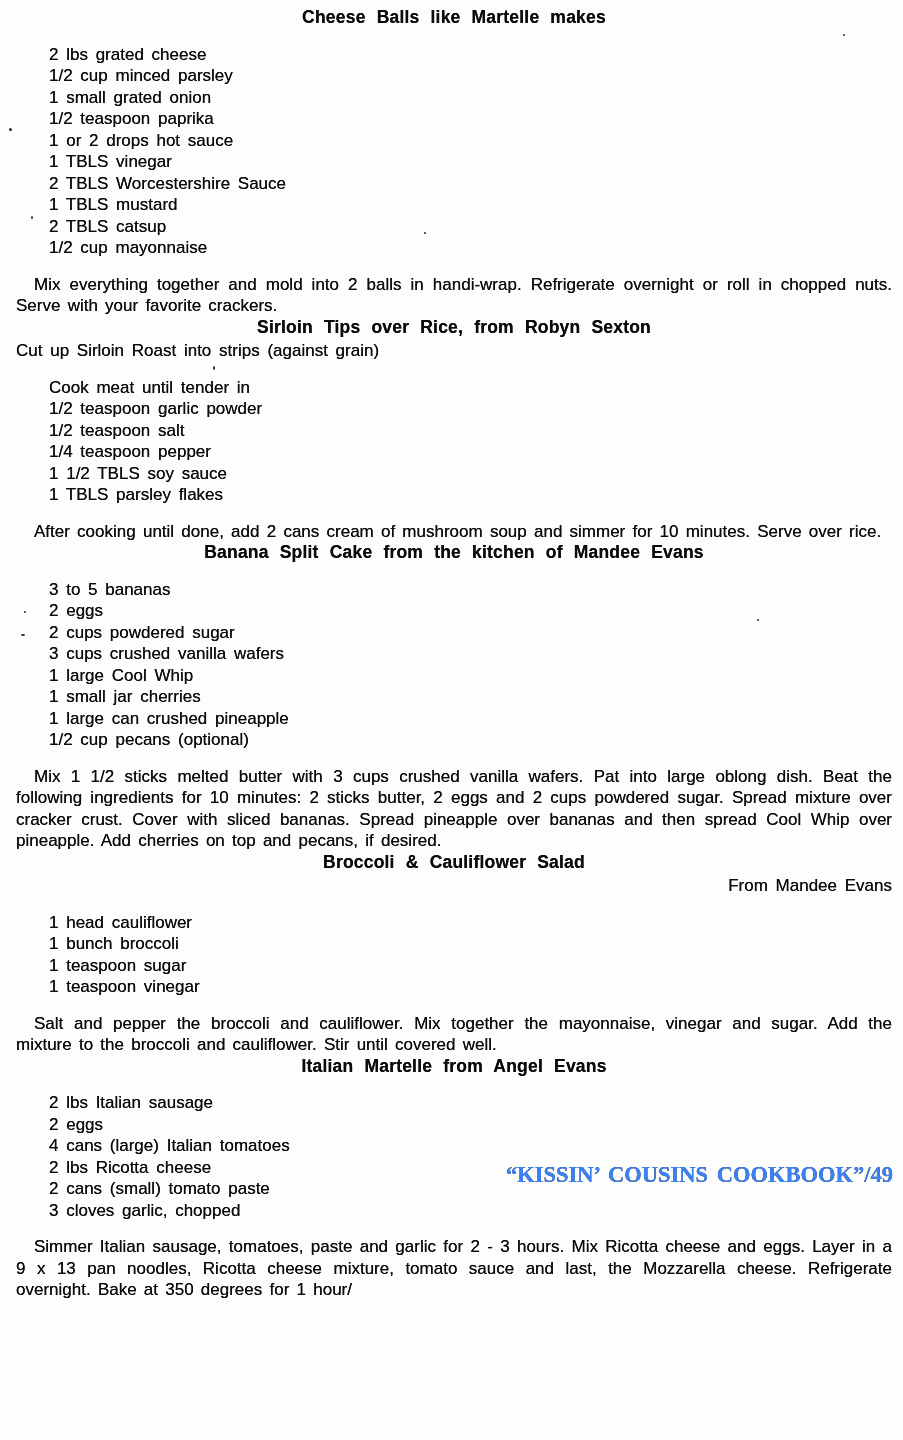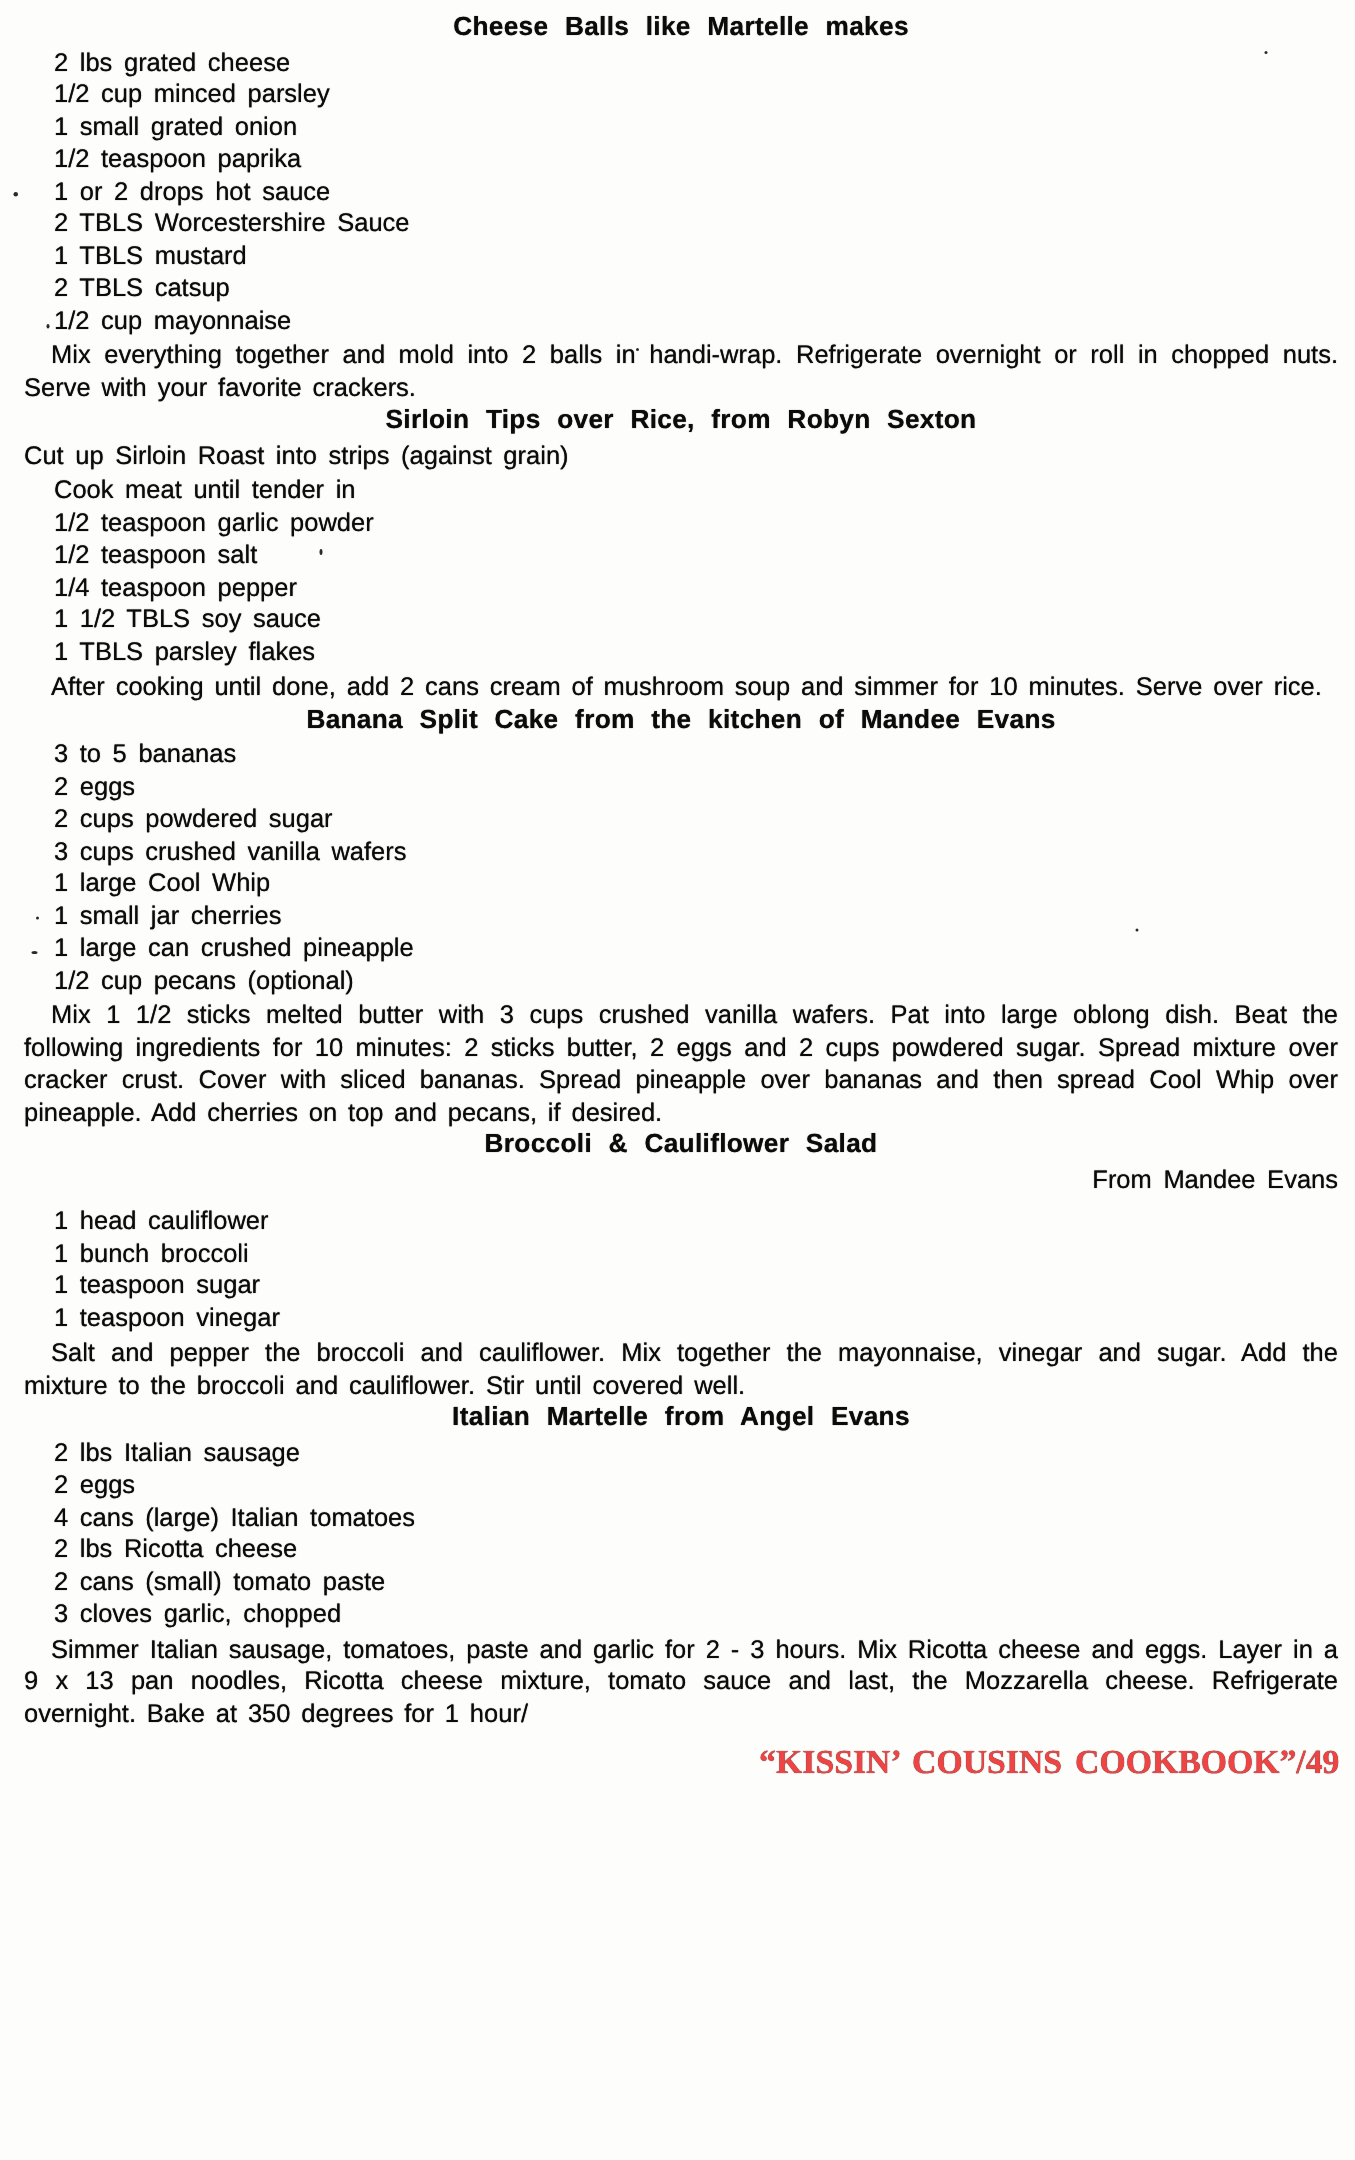--- a/index.html
+++ b/index.html
@@ -35,21 +35,21 @@
     word-spacing: 6px;
     letter-spacing: 0.2px;
   }
   .recipe .subtitle {
     text-align: right;
     margin: 0 0 6px 0;
   }
   .recipe .lead { margin: 0; }
   ul.ingredients {
     list-style: none;
-    margin: 2px;
+    margin: 15px;
     padding: 0 0 0 18px;
   }
   ul.ingredients li { margin: 0; }
   .instructions p {
     margin: 0;
     text-indent: 18px;
     text-align: justify;
     word-spacing: 2.5px;
   }
   .recipe-0 { margin-bottom: 14px; }
@@ -58,21 +58,21 @@
   .recipe-3 { margin-bottom: 36px; }
   .recipe-4 { margin-bottom: 0; }
   footer {
     position: absolute;
     right: 10px;
     bottom: 12px;
     font-family: "Liberation Serif", serif;
     font-weight: bold;
     font-size: 22.5px;
     line-height: 26px;
-    color: #ef4444;
+    color: #3b82f6;
     text-shadow: 0 0 0.6px rgba(0,0,0,0.9);
   }
   
   .speck {
     position: absolute;
     background: #2a2a2a;
     border-radius: 50%;
   }
 </style>
 </head>
@@ -82,20 +82,21 @@
   <div id="recipes">
   <section class="recipe recipe-0">
     <h2 class="title">Cheese Balls like Martelle makes</h2>
 
     <ul class="ingredients">
           <li>2 lbs grated cheese</li>
           <li>1/2 cup minced parsley</li>
           <li>1 small grated onion</li>
           <li>1/2 teaspoon paprika</li>
           <li>1 or 2 drops hot sauce</li>
+          <li>1 TBLS vinegar</li>
           <li>2 TBLS Worcestershire Sauce</li>
           <li>1 TBLS mustard</li>
           <li>2 TBLS catsup</li>
           <li>1/2 cup mayonnaise</li>
         </ul>
     <div class="instructions">
           <p>Mix everything together and mold into 2 balls in handi-wrap. Refrigerate overnight or roll in chopped nuts. Serve with your favorite crackers.</p>
         </div>
   </section>
 

